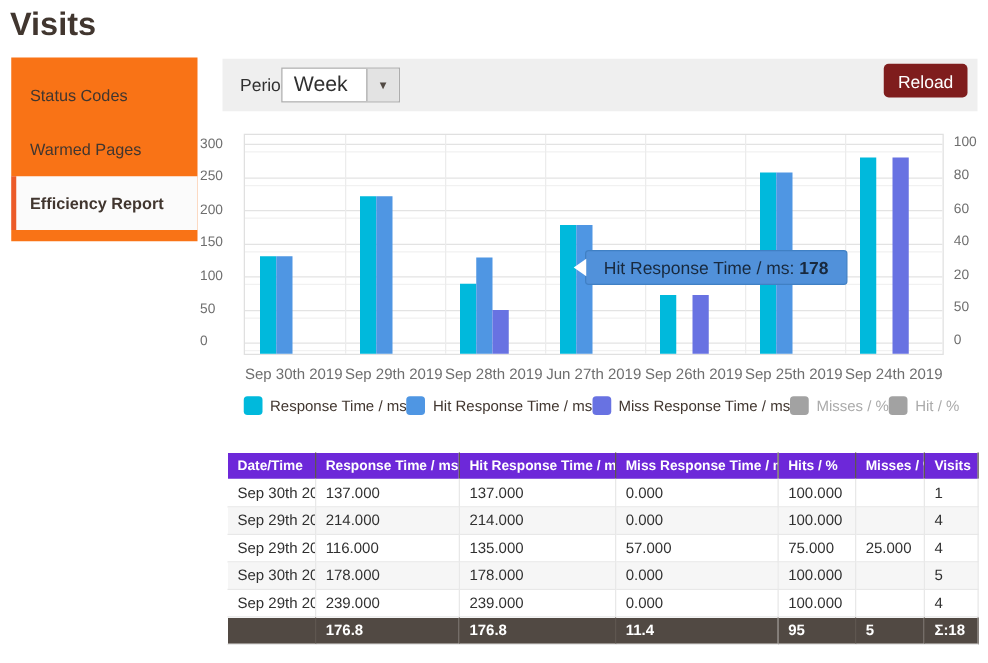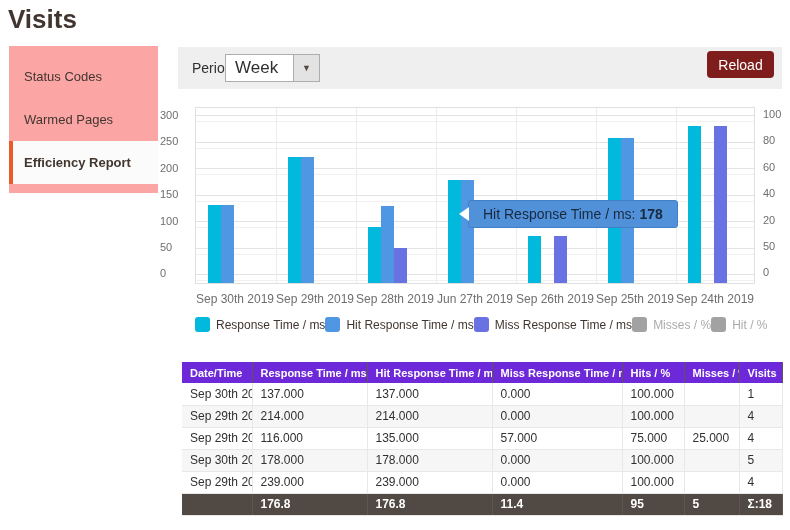--- a/index.html
+++ b/index.html
@@ -3,21 +3,21 @@
 <meta charset="utf-8">
 <style>
   * { margin:0; padding:0; box-sizing:border-box; }
   html,body { width:790px; height:530px; background:#fff; font-family:"Liberation Sans", sans-serif; position:relative; overflow:hidden; }
   .abs { position:absolute; }
 
   
   #page-title { left:8px; top:4px; font-size:26px; font-weight:600; color:#41362f; }
 
   
-  #sidebar { left:9px; top:46px; width:149px; height:147px; background:#fca5a5; padding-top:9px; }
+  #sidebar { left:9px; top:46px; width:149px; height:147px; background:#f97316; padding-top:9px; }
   .side-item { height:43px; line-height:43px; padding-left:15px; font-size:13px; color:#41362f; cursor:pointer; white-space:nowrap; }
   .side-item.active { background:#fbfbfb; border-left:4px solid #ec5b29; padding-left:11px; font-weight:bold; }
 
   
   #toolbar { left:178px; top:47px; width:604px; height:42px; background:#efefef; }
   #period-label { left:14px; top:13px; font-size:14px; color:#303030; }
   #period-select { left:47px; top:7px; width:95px; height:28px; background:#fff; border:1px solid #adadad; display:flex; cursor:pointer; }
   #period-value { flex:1; font-size:17px; color:#303030; line-height:26px; padding-left:9px; }
   #period-arrow { width:26px; background:#e3e3e3; border-left:1px solid #adadad; display:flex; align-items:center; justify-content:center; font-size:9px; color:#514943; }
   #reload-button { left:529px; top:4px; width:67px; height:27px; background:#7f1d1d; border:none; border-radius:4px; color:#fff; font-size:14px; font-family:"Liberation Sans",sans-serif; cursor:pointer; }

